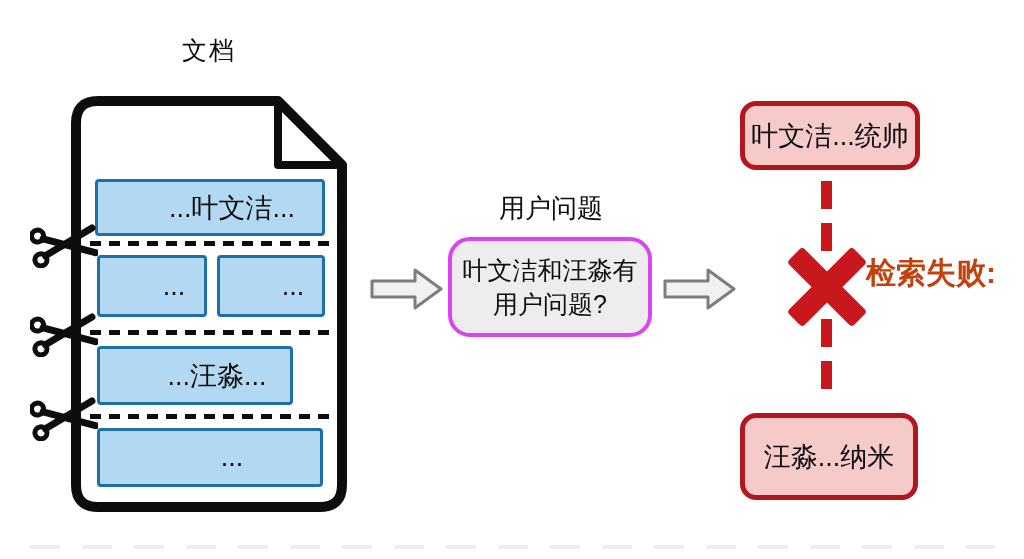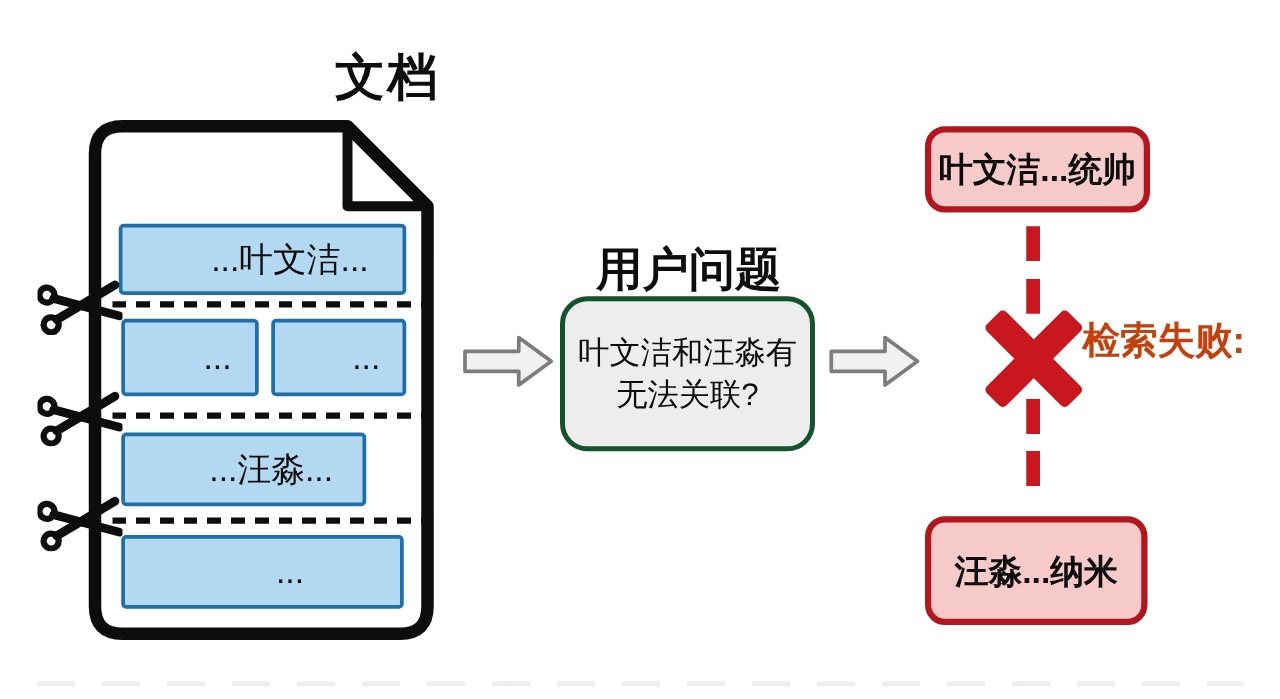--- a/index.html
+++ b/index.html
@@ -4,22 +4,22 @@
 <style>
   html,body{margin:0;padding:0;background:#fff;}
   #canvas{
     position:relative;width:1024px;height:559px;background:#ffffff;overflow:hidden;
     font-family:"Liberation Sans","DejaVu Sans",sans-serif;color:#111;
   }
   .abs{position:absolute;}
 
   
   .doc-label{
-    left:66px;top:34px;width:286px;text-align:right;
-    font-size:40px;font-weight:700;color:#0d0d0d;letter-spacing:2px;
+    left:66px;top:34px;width:286px;text-align:center;
+    font-size:25px;font-weight:400;color:#0d0d0d;letter-spacing:2px;
   }
   .page-svg{left:66px;top:91px;width:286px;height:426px;}
   .chunk{
     background:#b3d9f2;border:3px solid #1f6fa8;border-radius:4px;
     display:flex;align-items:center;justify-content:center;
     font-size:27px;color:#0d0d0d;box-sizing:border-box;padding-left:44px;
   }
   .chunk-1{left:95px;top:179px;width:230px;height:57px;}
   .chunk-2a{left:97px;top:255px;width:110px;height:62px;}
   .chunk-2b{left:217px;top:255px;width:108px;height:62px;}
@@ -33,37 +33,37 @@
   .cut-2{top:330px;}
   .cut-3{top:414px;}
   .scissors{left:30px;width:68px;height:47px;}
   .sc-1{top:221px;}
   .sc-2{top:310px;}
   .sc-3{top:394px;}
 
   
   .q-label{
     left:446px;top:191px;width:210px;text-align:center;
-    font-size:37px;font-weight:700;color:#0d0d0d;
+    font-size:26px;font-weight:400;color:#0d0d0d;
   }
   .q-box{
-    left:448px;top:237px;width:204px;height:124px;box-sizing:border-box;
-    background:#ededed;border:4px solid #14532d;border-radius:22px;
+    left:448px;top:237px;width:204px;height:100px;box-sizing:border-box;
+    background:#ededed;border:4px solid #d946ef;border-radius:22px;
     display:flex;flex-direction:column;align-items:center;justify-content:center;
     font-size:25px;line-height:34px;color:#0d0d0d;text-align:center;
   }
   .arrow-svg{width:74px;height:42px;}
   .arrow-1{left:370px;top:268px;}
   .arrow-2{left:663px;top:268px;}
 
   
   .redbox{
     background:#f7caca;border:5px solid #b2161f;border-radius:16px;box-sizing:border-box;
     display:flex;align-items:center;justify-content:center;
-    font-size:27px;color:#0d0d0d;font-weight:bold;
+    font-size:27px;color:#0d0d0d;
   }
   .redbox-top{left:740px;top:101px;width:180px;height:69px;}
   .redbox-bottom{left:740px;top:413px;width:178px;height:87px;}
   .reddash{
     width:11px;left:821px;
     background:repeating-linear-gradient(180deg,#c9171e 0 28px,transparent 28px 42px);
   }
   .reddash-up{top:181px;height:70px;}
   .reddash-down{top:319px;height:74px;}
   .xmark{left:792px;top:252px;width:70px;height:70px;}
@@ -151,21 +151,21 @@
     <polygon points="2,13 45,13 45,2 71,21 45,40 45,29 2,29" fill="#f1f1f1" stroke="#7d7d7d" stroke-width="3" stroke-linejoin="round"></polygon>
   </svg>
   <svg class="abs arrow-svg arrow-2" viewBox="0 0 74 42">
     <polygon points="2,13 45,13 45,2 71,21 45,40 45,29 2,29" fill="#f1f1f1" stroke="#7d7d7d" stroke-width="3" stroke-linejoin="round"></polygon>
   </svg>
 
   <div>
     <div class="abs q-label">用户问题</div>
     <div class="abs q-box">
       <span>叶文洁和汪淼有</span>
-      <span>无法关联?</span>
+      <span>用户问题?</span>
     </div>
   </div>
 
   <div>
     <div class="abs redbox redbox-top">
       <span>叶文洁...统帅</span>
     </div>
 
     <div class="abs reddash reddash-up"></div>
 

